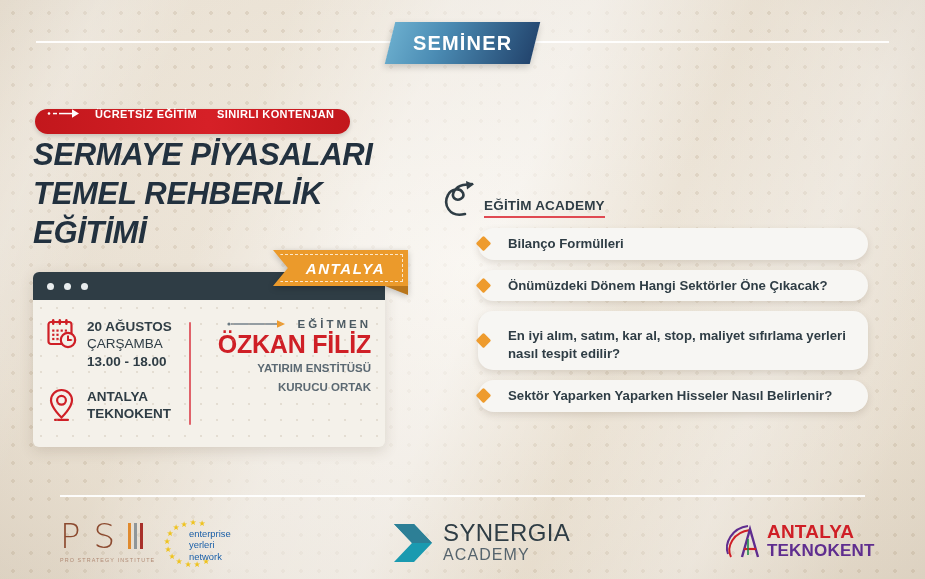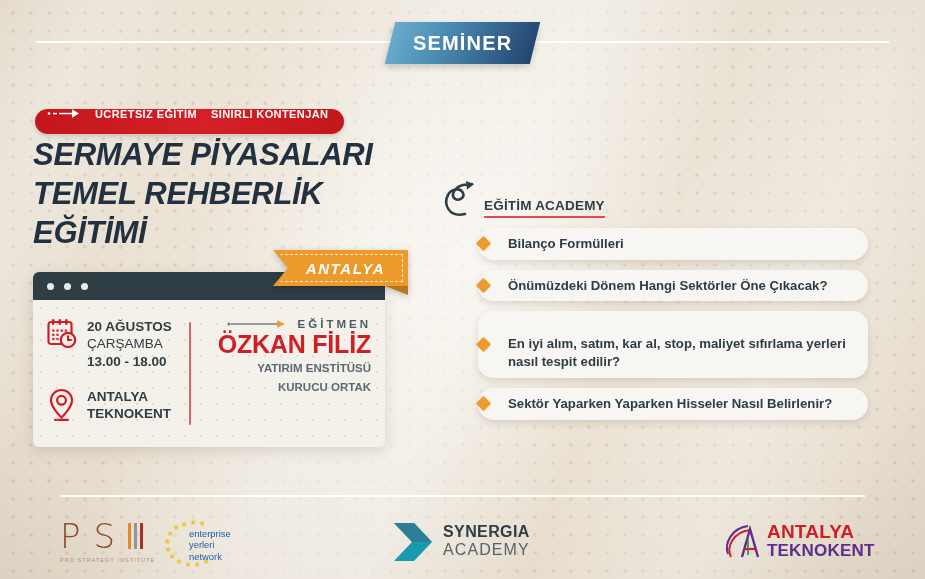--- a/index.html
+++ b/index.html
@@ -76,21 +76,21 @@
     background:linear-gradient(90deg,#c2171c 0%,#d62027 55%,#c2171c 100%);
     border-radius:13px;
     display:flex; align-items:center; gap:0;
     box-shadow:0 2px 4px rgba(0,0,0,.16);
   }
   .arrow-ico { display:block; margin-right:14px; }
   .badge-txt {
     color:#fff; font-size:11px; font-weight:bold; letter-spacing:.4px;
     white-space:nowrap;
   }
-  .badge-txt.second { margin-left:14px; }
+  .badge-txt.second { margin-left:20px; }
 
   
   #poster-title {
     position:absolute; left:33px; top:136px; width:400px;
     color:#22313f;
     font-size:31px; font-weight:bold; line-height:1.25;
     letter-spacing:-.3px;
   }
   #poster-title div { white-space:nowrap;font-style:italic; }
 
@@ -189,40 +189,40 @@
     display:flex; align-items:center;
     box-shadow:0 3px 7px rgba(95,75,55,.16);
     color:#2f3d45; font-size:13.2px; font-weight:bold; line-height:1.33;
   }
   .topic-pill .dia {
     position:absolute; left:0px; top:50%;
     width:11px; height:11px; margin-top:-5.5px;
     background:#ee9b2d; transform:rotate(45deg);
     border-radius:1.5px;
   }
-  .topic-pill.two-line { border-radius:15px; padding-top:24px; padding-bottom:8px; }
+  .topic-pill.two-line { border-radius:15px; padding-top:16px; padding-bottom:8px; }
 
   
   #footer-logos {
     position:absolute; left:0; right:0; top:505px; height:70px;
   }
   .logo { position:absolute; display:flex; align-items:center; }
 
   #logo-psi { left:60px; top:14px; flex-direction:column; align-items:flex-start; }
   .psi-row { display:flex; align-items:center; gap:13px; }
   .psi-ch { font-family:"DejaVu Sans", sans-serif; font-size:34px; font-weight:300; color:#8c4a2f; line-height:1; }
   .psi-bars { display:flex; gap:3px; align-items:center; }
   .psi-bars b { display:block; width:3px; height:26px; }
   .psi-tag { font-size:5.4px; letter-spacing:1.1px; color:#b08a74; margin-top:4px; white-space:nowrap; }
 
   #logo-een { left:163px; top:14px; width:68px; height:52px; }
   .een-txt { position:absolute; left:26px; top:9px; color:#1a5fa8; font-size:9.4px; line-height:1.22; font-weight:500; }
 
   #logo-synergia { left:392px; top:16px; gap:9px; }
-  .syn-txt b { display:block; color:#2f3d45; font-size:16px; font-weight:bold; letter-spacing:.4px; line-height:1; }
+  .syn-txt b { display:block; color:#2f3d45; font-size:24px; font-weight:normal; letter-spacing:.4px; line-height:1; }
   .syn-txt span { display:block; color:#56646d; font-size:16px; letter-spacing:1.1px; line-height:1.25; }
 
   #logo-antek { left:722px; top:16px; gap:5px; }
   .antek-txt b { display:block; color:#cf1f26; font-size:19px; font-weight:bold; letter-spacing:.2px; line-height:1; }
   .antek-txt span { display:block; color:#5f2d8f; font-size:17px; font-weight:bold; letter-spacing:.2px; line-height:1.15; }
 </style>
 </head>
 <body>
 
 <div id="poster">

